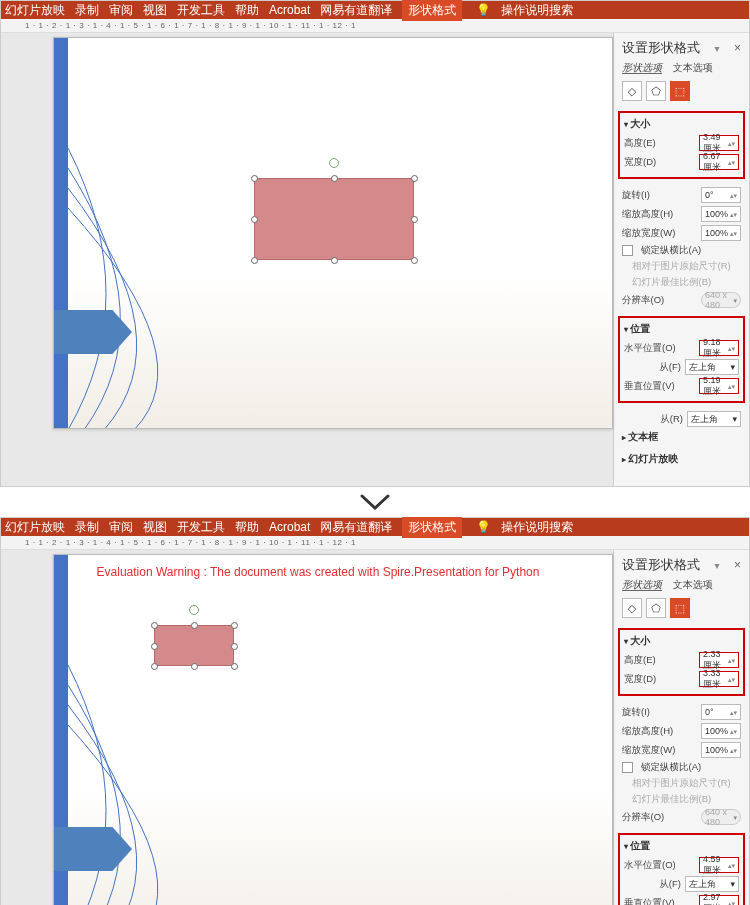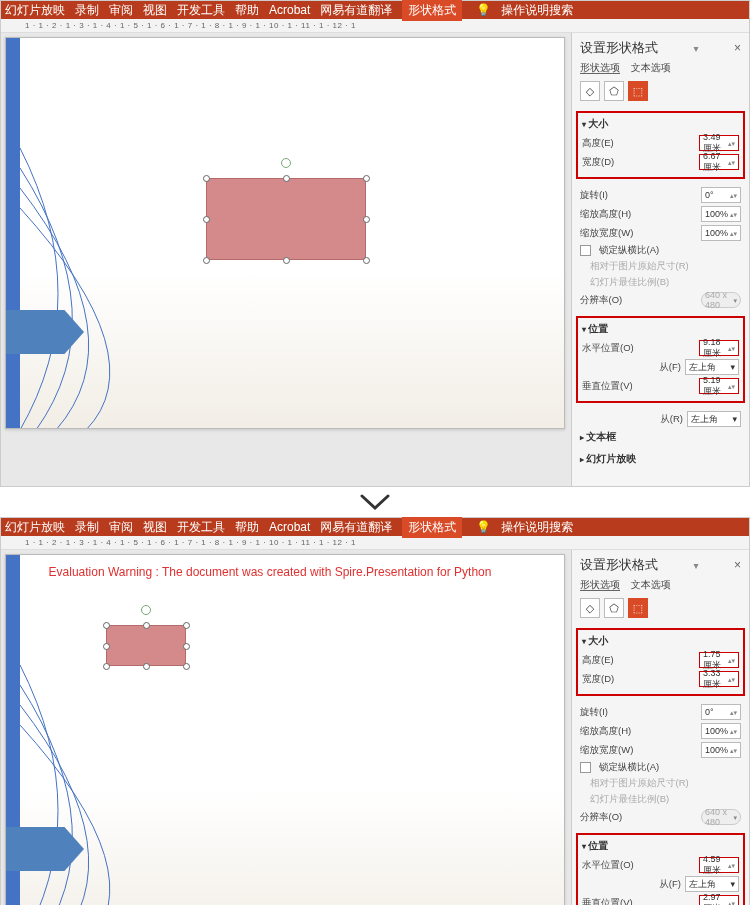--- a/index.html
+++ b/index.html
@@ -3,37 +3,37 @@
 <meta charset="utf-8">
 <style>
   * { box-sizing: border-box; margin: 0; padding: 0; font-family: "Microsoft YaHei", Arial, sans-serif; }
   body { width: 750px; background: #fff; }
   .app { width: 750px; border: 1px solid #ccc; }
   .ribbon { background: #b83b1d; height: 18px; display: flex; align-items: center; padding: 0 4px; color: #fff; font-size: 12px; gap: 10px; }
   .ribbon .tab { white-space: nowrap; }
   .ribbon .tab.active { background: #d94a26; padding: 2px 6px; }
   .ribbon .bulb { margin-left: 4px; }
   .ruler { background: #f3f3f3; height: 14px; font-size: 8px; color: #666; display: flex; align-items: center; padding-left: 24px; letter-spacing: 0.5px; border-bottom: 1px solid #ddd; }
-  .workspace { display: flex; background: #e8e8e8; }
+  .workspace { display: flex; background: #e8e8e8; padding-left: 48px; }
   .canvas-area { flex: 1; position: relative; background: #e8e8e8; padding: 4px 0 4px 4px; }
   .slide { position: relative; width: 560px; height: 392px; background: linear-gradient(#fff 0%, #fff 60%, #f2eee6 100%); border: 1px solid #bbb; box-shadow: 0 1px 3px rgba(0,0,0,.15); overflow: hidden; }
   .blue-bar { position: absolute; left: 0; top: 0; width: 14px; height: 100%; background: #4472c4; }
   .arrow-shape { position: absolute; left: 0; top: 272px; width: 78px; height: 44px; background: #4f81bd; clip-path: polygon(0 0, 75% 0, 100% 50%, 75% 100%, 0 100%); }
   .curves svg { position: absolute; left: 0; top: 0; width: 560px; height: 392px; }
   .rect-shape { position: absolute; background: #d48a8a; border: 1px solid #b56b6b; }
   .handles .h { position: absolute; width: 7px; height: 7px; border: 1px solid #666; background: #fff; border-radius: 50%; }
   .handles .rot { position: absolute; width: 10px; height: 10px; border: 1px solid #7a7; background: #fff; border-radius: 50%; }
   .warning { position: absolute; top: 10px; left: 34px; color: #e03030; font-size: 12px; text-align: center; width: 460px; line-height: 1.3; }
   .panel { width: 178px; background: #f5f5f5; border-left: 1px solid #ccc; padding: 6px 8px 12px 8px; font-size: 10px; color: #333; }
   .panel-header { display: flex; justify-content: space-between; align-items: center; margin-bottom: 4px; }
   .panel-title { font-size: 13px; font-weight: 400; }
   .panel-close { font-size: 12px; color: #666; cursor: pointer; }
   .sub-tabs { font-size: 10px; color: #444; margin-bottom: 6px; }
   .sub-tabs span { margin-right: 8px; }
-  .sub-tabs .active { border-bottom: 1px solid #666; }
+  .sub-tabs .active { border-bottom: 1px solid #666; font-style: italic; }
   .icon-row { display: flex; gap: 4px; margin-bottom: 10px; }
   .icon-row .ico { width: 20px; height: 20px; border: 1px solid #bbb; display: flex; align-items: center; justify-content: center; font-size: 11px; background: #fff; }
   .icon-row .ico.active { background: #d94a26; color: #fff; border-color: #d94a26; }
   .section { margin-bottom: 8px; }
   .section.boxed { border: 2px solid #c00; padding: 4px; margin-left: -4px; margin-right: -4px; }
   .section-head { font-size: 10px; font-weight: 600; color: #333; margin-bottom: 4px; cursor: pointer; }
   .section-head::before { content: "▾ "; font-size: 8px; }
   .section-head.collapsed::before { content: "▸ "; }
   .row { display: flex; align-items: center; margin-bottom: 3px; gap: 4px; }
   .row .lbl { flex: 1; font-size: 9.5px; color: #444; }
@@ -273,21 +273,21 @@
         <div class="ico">◇</div>
         <div class="ico">⬠</div>
         <div class="ico active">⬚</div>
       </div>
 
       <div class="section boxed">
         <div class="section-head">大小</div>
         <div class="row">
             <span class="lbl">高度(E)</span>
             <div class="val boxed">
-              <span>1.75 厘米</span>
+              <span>2.33 厘米</span>
               <span class="spin">▴▾</span>
             </div>
           </div>
         <div class="row">
             <span class="lbl">宽度(D)</span>
             <div class="val boxed">
               <span>3.33 厘米</span>
               <span class="spin">▴▾</span>
             </div>
           </div>

